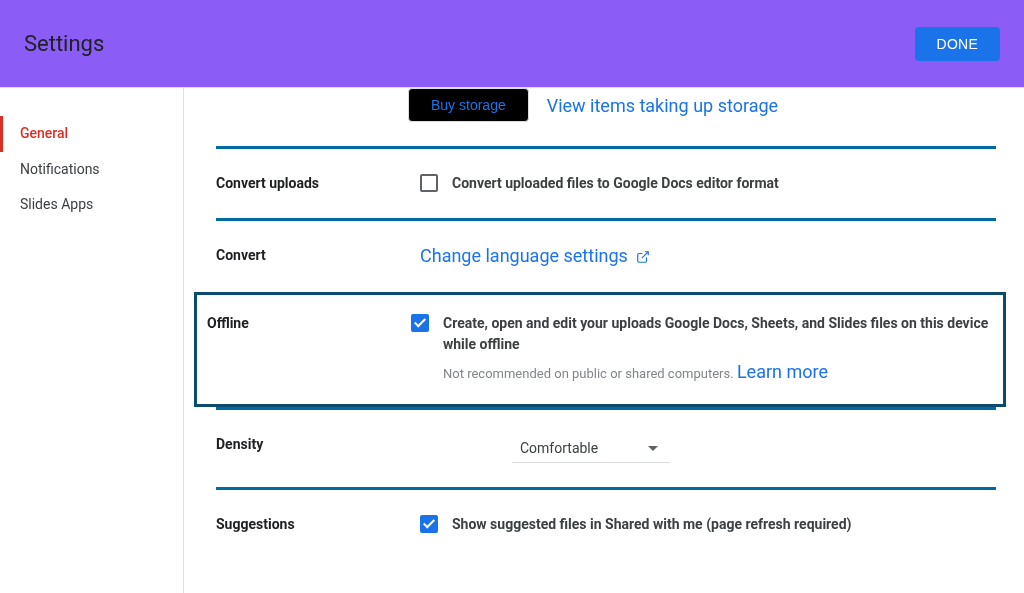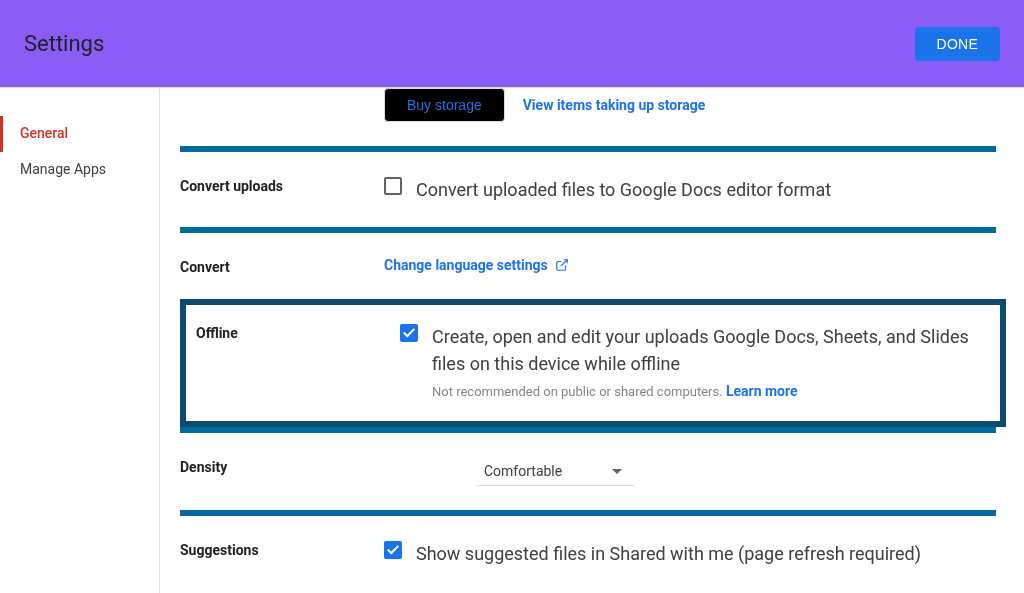--- a/index.html
+++ b/index.html
@@ -35,21 +35,21 @@
       font-size: 14px;
       font-weight: 400;
       cursor: pointer;
       letter-spacing: 0.25px;
     }
     .body {
       display: flex;
       height: calc(100% - 88px);
     }
     .sidebar {
-      width: 160px;
+      width: 184px;
       border-right: 1px solid #e0e0e0;
       padding-top: 28px;
     }
     .sidebar-item {
       padding: 8px 20px;
       font-size: 14px;
       color: #3c4043;
       cursor: pointer;
       line-height: 1.4;
     }
@@ -75,29 +75,28 @@
       background: #000000;
       color: #1a73e8;
       padding: 8px 22px;
       border-radius: 4px;
       font-size: 14px;
       font-weight: 500;
       cursor: pointer;
     }
     .link {
       color: #1a73e8;
-      font-size: 14px;
-      cursor: pointer;
-      font-weight: bold;
+      font-size: 18px;
+      cursor: pointer;
     }
     .section {
       display: flex;
-      border-top: 6px solid #0369a1;
+      border-top: 3px solid #0369a1;
       padding: 24px 0;
-      margin-left: 20px;
+      margin-left: 32px;
     }
     .section-label {
       width: 204px;
       font-weight: 700;
       color: #202124;
       font-size: 14px;
       padding-top: 2px;
     }
     .section-body {
       flex: 1;
@@ -127,36 +126,37 @@
       left: 4px;
       top: 0px;
       width: 4px;
       height: 9px;
       border: solid #fff;
       border-width: 0 2px 2px 0;
       transform: rotate(45deg);
     }
     .check-text {
       color: #3c4043;
-      font-size: 18px;
+      font-size: 14px;
       line-height: 1.5;
+      font-weight: bold;
     }
     .subtext {
       color: #80868b;
       font-size: 13px;
       margin-top: 6px;
     }
     .ext-icon {
       display: inline-block;
       margin-left: 4px;
       vertical-align: -2px;
     }
     .highlight-box {
-      border: 6px solid #0c4a6e;
-      margin-left: 20px;
+      border: 3px solid #0c4a6e;
+      margin-left: 10px;
       margin-right: -10px;
       padding: 18px 10px 22px 10px;
     }
     .highlight-box .section {
       border-top: none;
       padding: 0;
       margin-left: 0;
     }
     .highlight-box .section-label {
       padding-left: 0;
@@ -188,21 +188,22 @@
 
 <div class="header">
   <span class="header-title">Settings</span>
   <button class="done-btn">DONE</button>
 </div>
 
 <div class="body">
 
   <div class="sidebar">
     <div class="sidebar-item active">General</div>
-    <div class="sidebar-item">Manage Apps</div>
+    <div class="sidebar-item">Notifications</div>
+    <div class="sidebar-item">Slides Apps</div>
   </div>
 
   <div class="content">
 
     <div class="storage-row">
       <button class="buy-storage-btn">Buy storage</button>
       <span class="link">View items taking up storage</span>
     </div>
 
     <div class="section">

